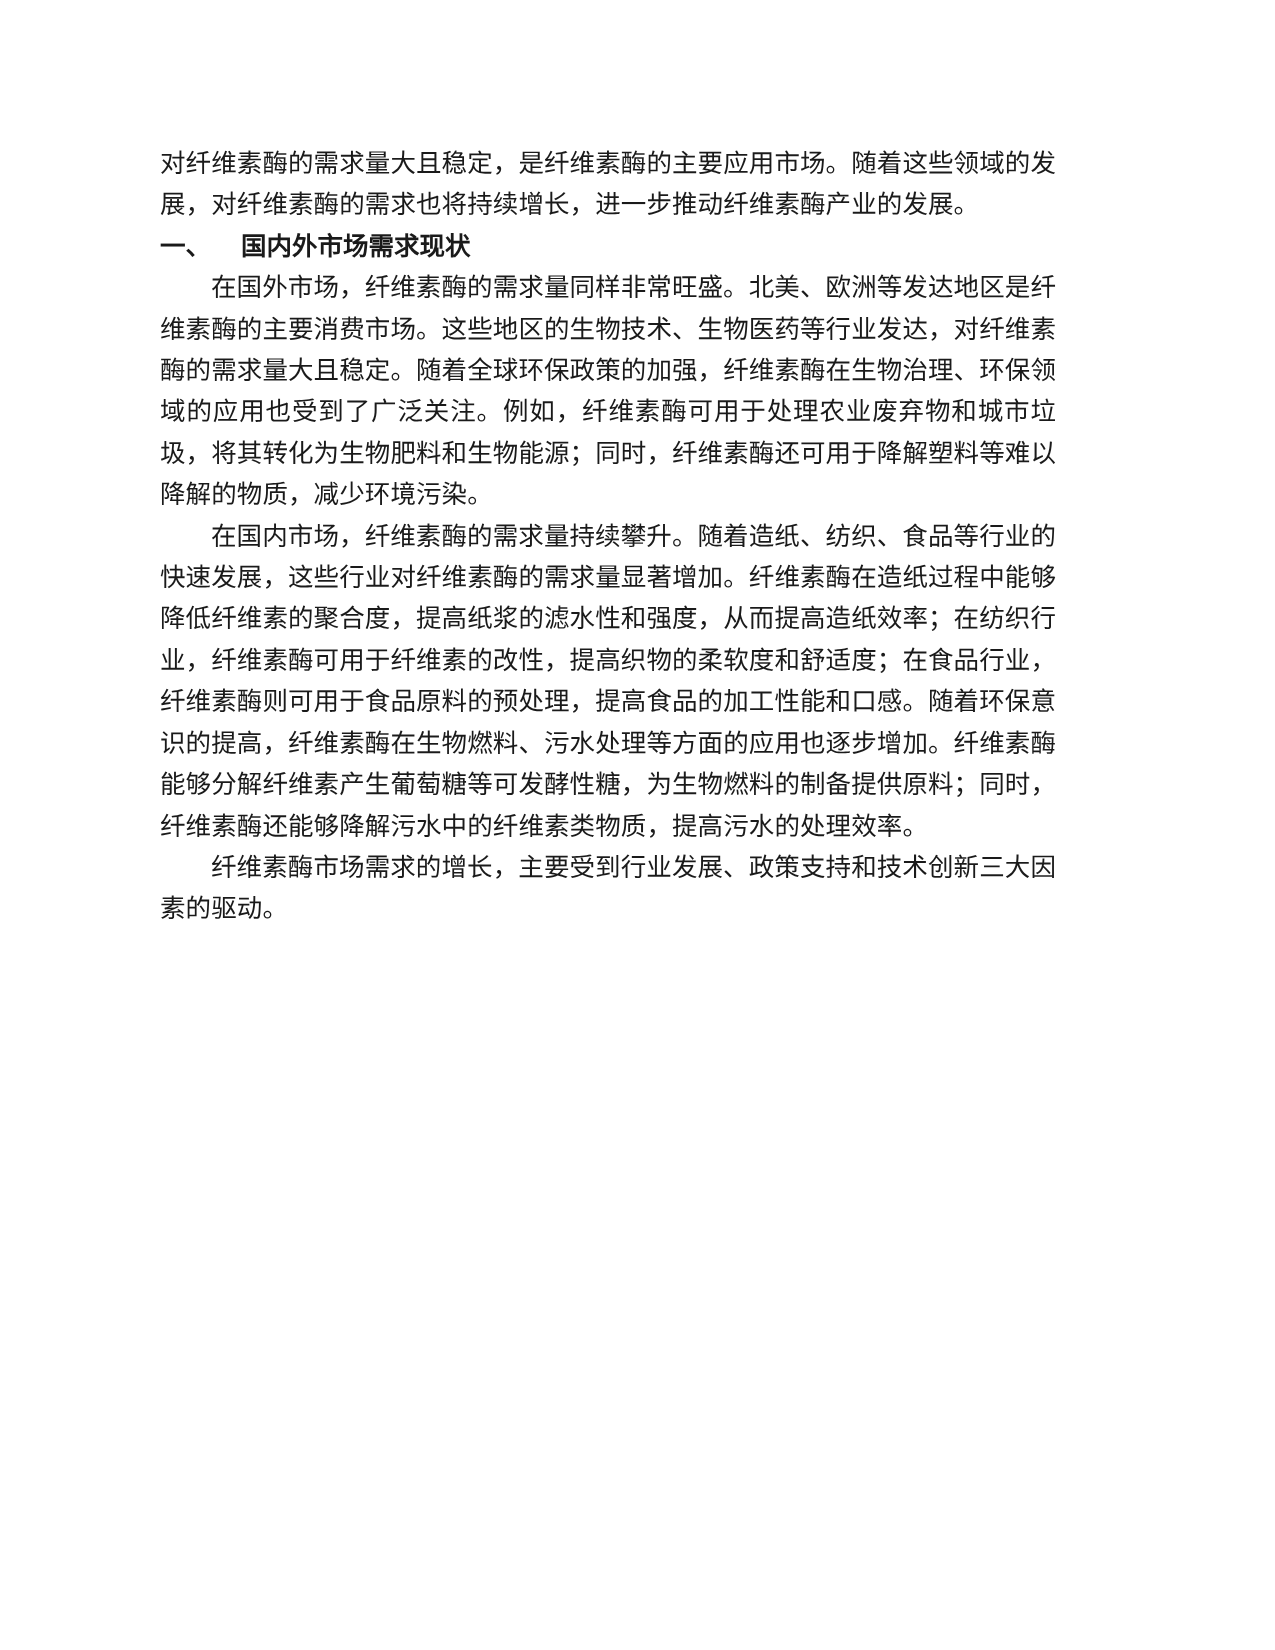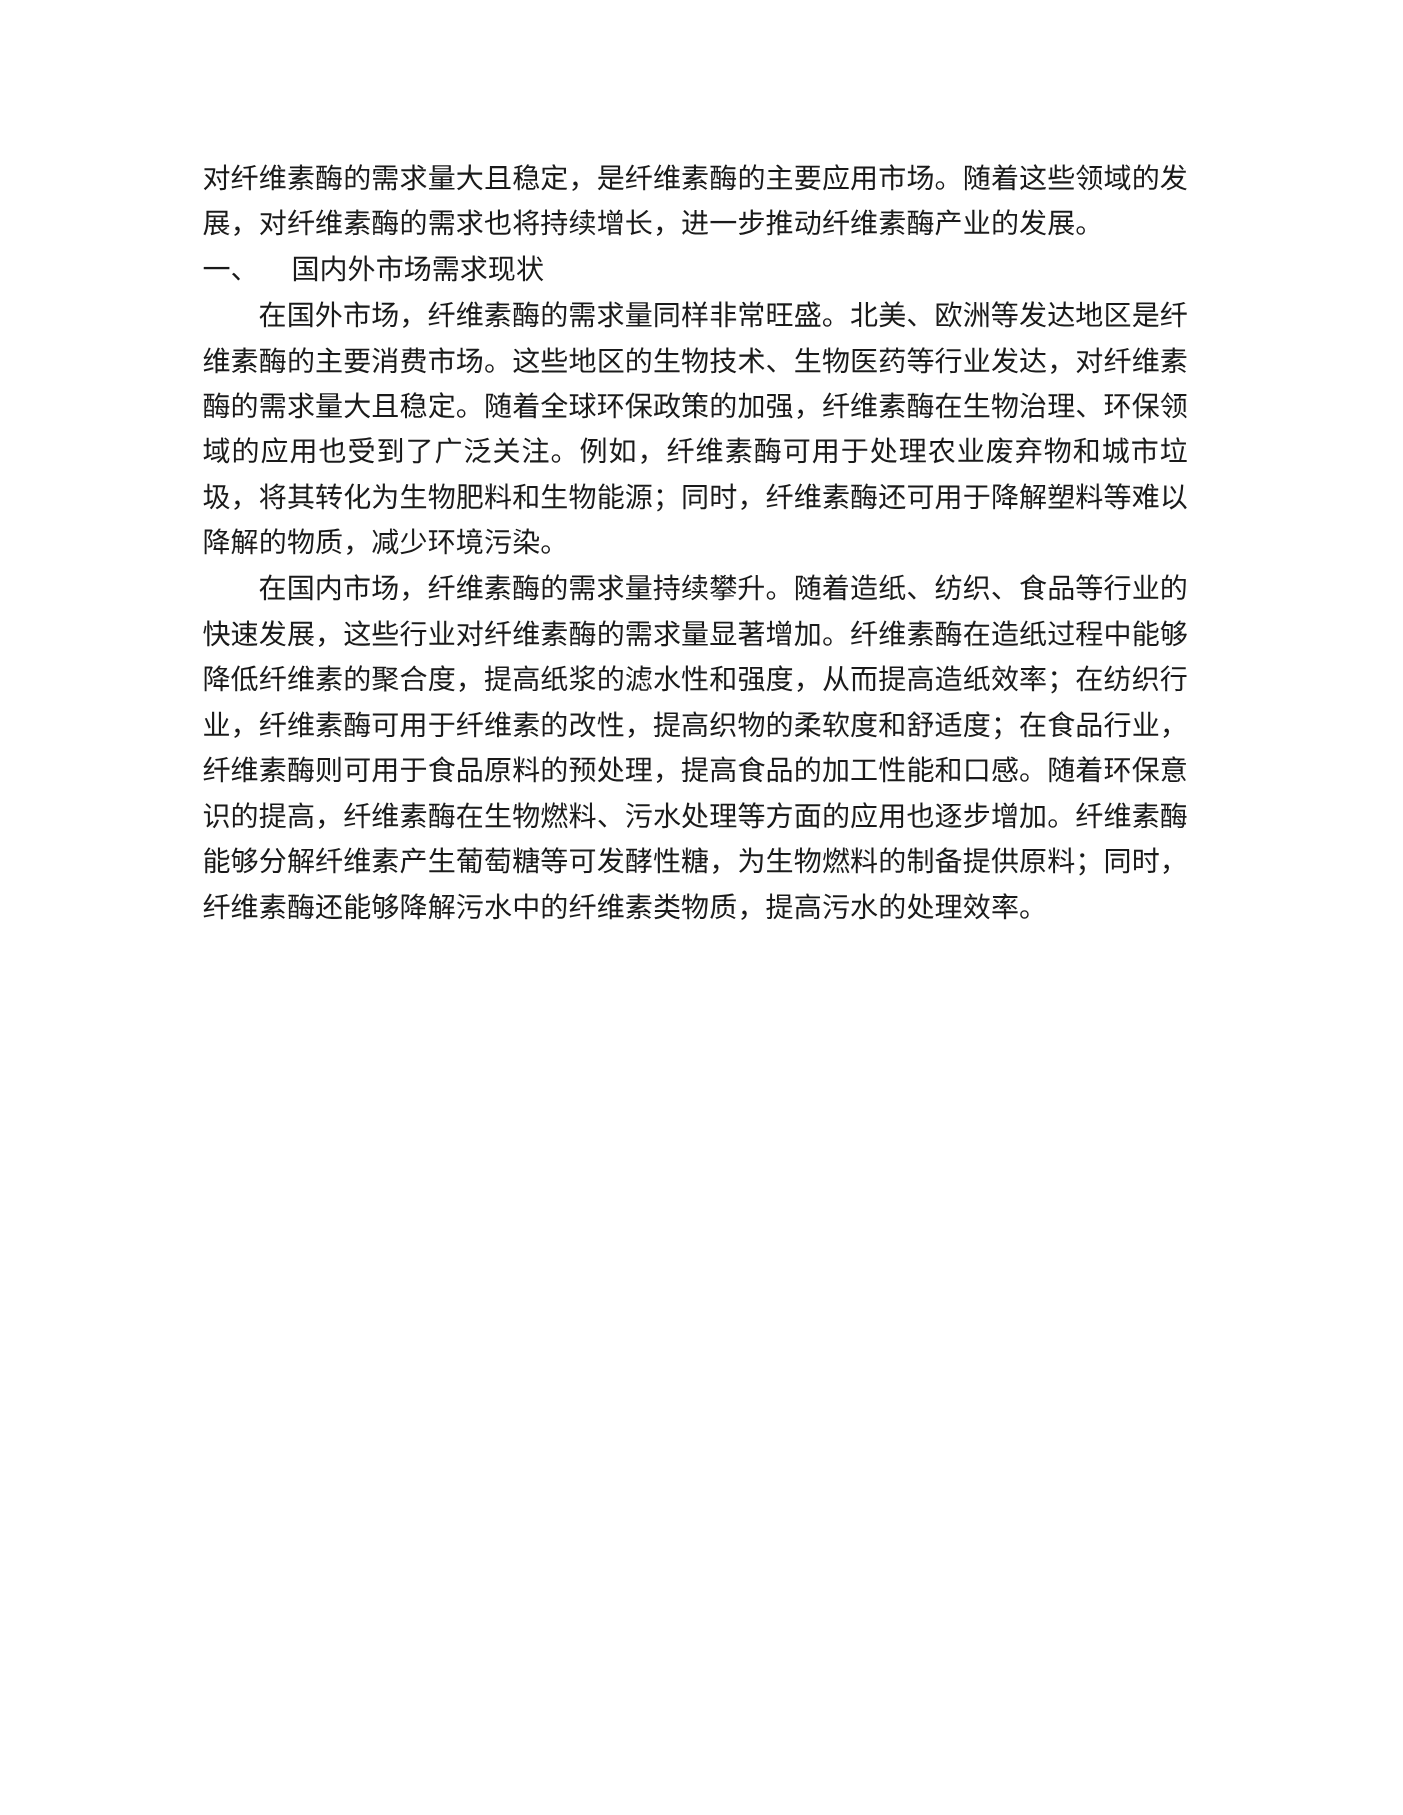--- a/index.html
+++ b/index.html
@@ -14,21 +14,21 @@
   .page {
     position: relative;
     width: 1275px;
     height: 1650px;
     background: #ffffff;
     overflow: hidden;
     box-sizing: border-box;
   }
   .content {
     position: absolute;
-    left: 184px;
+    left: 160px;
     top: 143px;
     width: 896px;
   }
   
   .para {
     font-size: 25.5px;
     line-height: 41.4px;
     color: #1a1a1a;
     text-align: justify;
     text-justify: inter-character;
@@ -52,21 +52,21 @@
     font-weight: 400;
   }
   
   .section-heading {
     font-size: 25.5px;
     line-height: 41.4px;
     color: #1a1a1a;
     text-align: left;
     text-indent: 0;
     margin: 0;
-    font-weight: 400;
+    font-weight: 700;
     white-space: nowrap;
   }
   .section-heading .num {
     display: inline-block;
   }
   .section-heading .gap {
     display: inline-block;
     width: 30px;
   }
   .section-heading .title {
@@ -86,16 +86,17 @@
     <p class="section-heading">
       <span class="num">一、</span><span class="gap"></span><span class="title">国内外市场需求现状</span>
     </p>
 
 
     <p class="para">在国外市场，纤维素酶的需求量同样非常旺盛。北美、欧洲等发达地区是纤维素酶的主要消费市场。这些地区的生物技术、生物医药等行业发达，对纤维素酶的需求量大且稳定。随着全球环保政策的加强，纤维素酶在生物治理、环保领域的应用也受到了广泛关注。例如，纤维素酶可用于处理农业废弃物和城市垃圾，将其转化为生物肥料和生物能源；同时，纤维素酶还可用于降解塑料等难以降解的物质，减少环境污染。</p>
 
     <p class="para">在国内市场，纤维素酶的需求量持续攀升。随着造纸、纺织、食品等行业的快速发展，这些行业对纤维素酶的需求量显著增加。纤维素酶在造纸过程中能够降低纤维素的聚合度，提高纸浆的滤水性和强度，从而提高造纸效率；在纺织行业，纤维素酶可用于纤维素的改性，提高织物的柔软度和舒适度；在食品行业，纤维素酶则可用于食品原料的预处理，提高食品的加工性能和口感。随着环保意识的提高，纤维素酶在生物燃料、污水处理等方面的应用也逐步增加。纤维素酶能够分解纤维素产生葡萄糖等可发酵性糖，为生物燃料的制备提供原料；同时，纤维素酶还能够降解污水中的纤维素类物质，提高污水的处理效率。</p>
 
 
+    <p class="para">纤维素酶市场需求的增长，主要受到行业发展、政策支持和技术创新三大因素的驱动。</p>
 
 
   </div>
 </div>
 
 </body></html>

